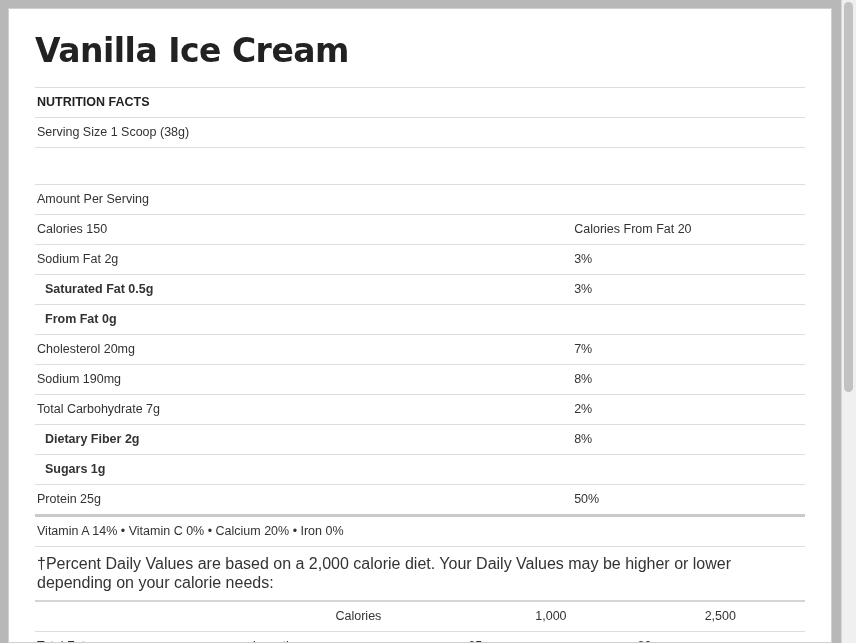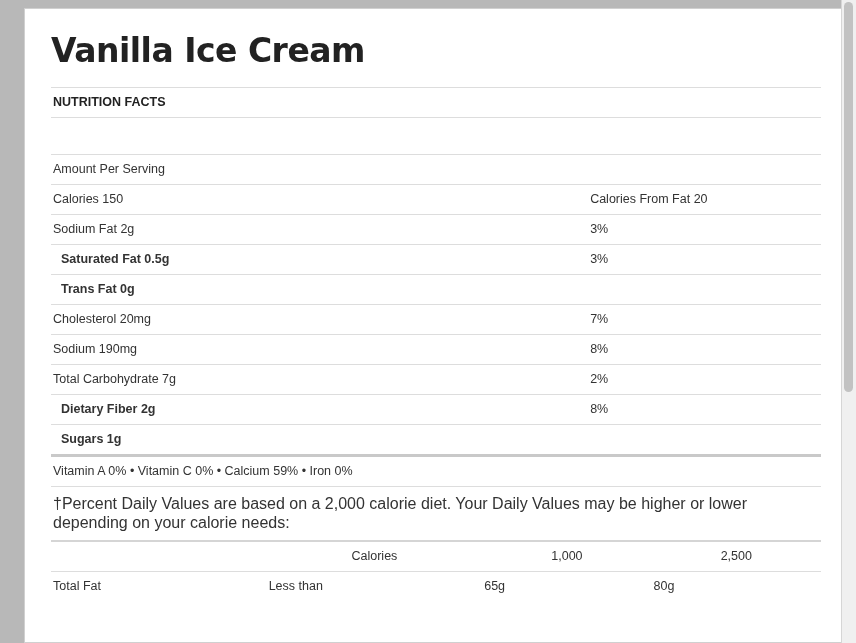--- a/index.html
+++ b/index.html
@@ -10,21 +10,21 @@
   }
   body {
     width: 856px;
     height: 643px;
     overflow: hidden;
     position: relative;
   }
   .page {
     position: absolute;
     top: 8px;
-    left: 24px;
+    left: 8px;
     width: 824px;
     height: 635px;
     background: #ffffff;
     border: 1px solid #d0d0d0;
     box-sizing: border-box;
     overflow: hidden;
   }
   .inner {
     padding: 18px 26px 0 26px;
   }
@@ -106,20 +106,23 @@
 <div class="page">
   <div class="inner">
 
     <div class="title">Vanilla Ice Cream</div>
 
     <table class="nf">
       <tbody>
         <tr class="hdr">
           <td colspan="3">NUTRITION FACTS</td>
         </tr>
+        <tr>
+          <td colspan="3">Serving Size 1 Scoop (38g)</td>
+        </tr>
         <tr class="spacer">
           <td colspan="3"></td>
         </tr>
         <tr>
           <td colspan="3">Amount Per Serving</td>
         </tr>
         <tr>
           <td>Calories 150</td>
           <td class="col-b">Calories From Fat 20</td>
           <td></td>
@@ -129,21 +132,21 @@
           <td>Sodium Fat 2g</td>
           <td class="col-b">3%</td>
           <td></td>
         </tr>
         <tr>
           <td class="indent1">Saturated Fat 0.5g</td>
           <td class="col-b">3%</td>
           <td></td>
         </tr>
         <tr>
-          <td class="indent1">Trans Fat 0g</td>
+          <td class="indent1">From Fat 0g</td>
           <td class="col-b"></td>
           <td></td>
         </tr>
         <tr>
           <td>Cholesterol 20mg</td>
           <td class="col-b">7%</td>
           <td></td>
         </tr>
         <tr>
           <td>Sodium 190mg</td>
@@ -158,23 +161,28 @@
         <tr>
           <td class="indent1">Dietary Fiber 2g</td>
           <td class="col-b">8%</td>
           <td></td>
         </tr>
         <tr>
           <td class="indent1">Sugars 1g</td>
           <td class="col-b"></td>
           <td></td>
         </tr>
+        <tr>
+          <td>Protein 25g</td>
+          <td class="col-b">50%</td>
+          <td></td>
+        </tr>
 
         <tr class="thick">
-          <td colspan="3">Vitamin A 0% • Vitamin C 0% • Calcium 59% • Iron 0%</td>
+          <td colspan="3">Vitamin A 14% • Vitamin C 0% • Calcium 20% • Iron 0%</td>
         </tr>
         <tr>
           <td colspan="3" class="footnote">†Percent Daily Values are based on a 2,000 calorie diet. Your Daily Values may be higher or lower depending on your calorie needs:</td>
         </tr>
       </tbody>
     </table>
 
     <table class="nf">
       <tbody>
         <tr class="med">

